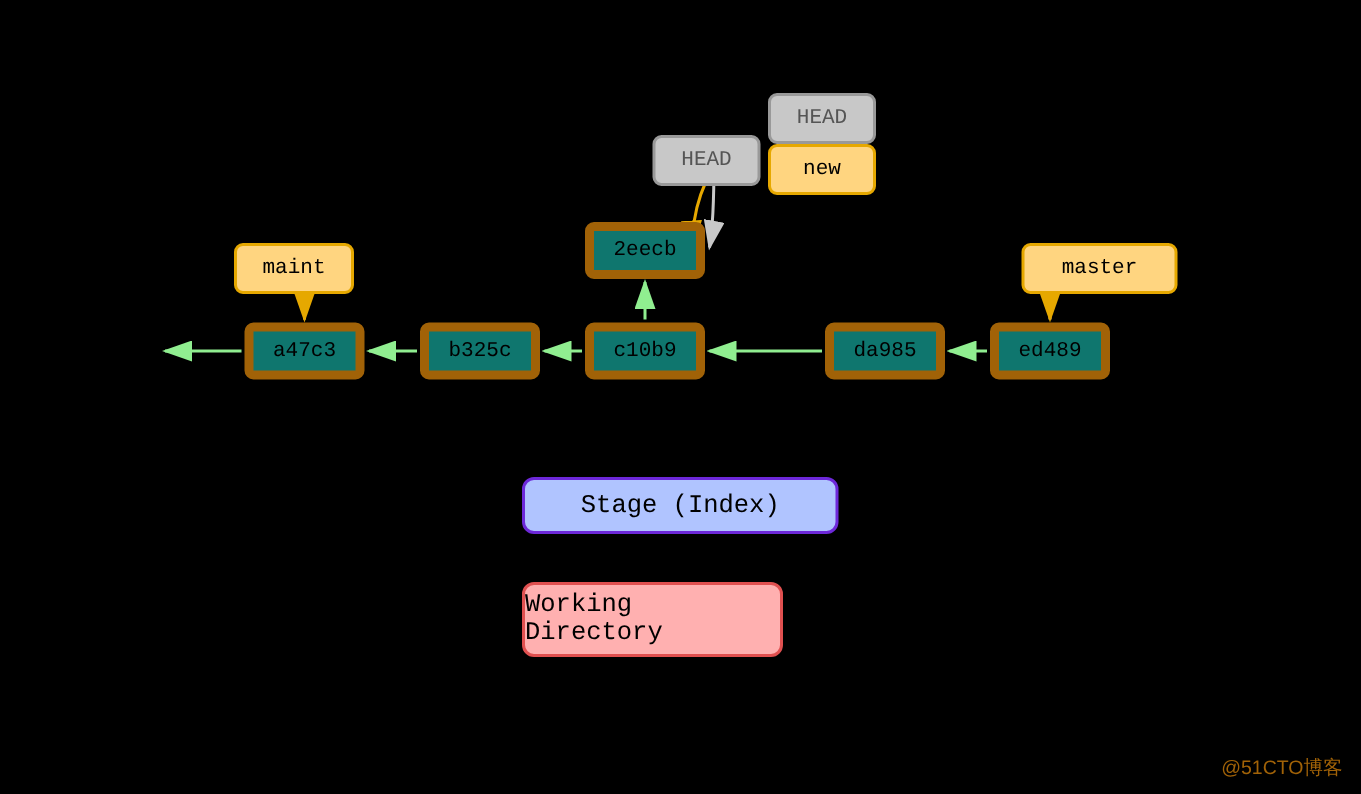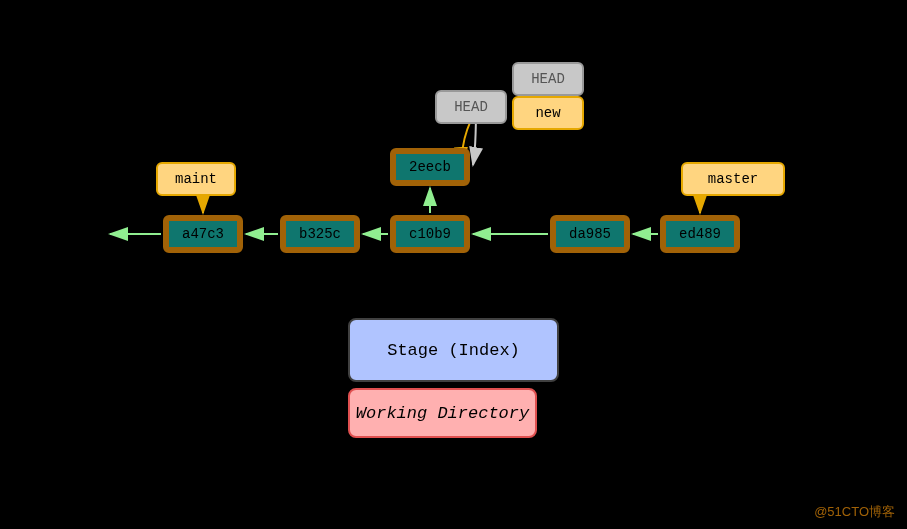--- a/index.html
+++ b/index.html
@@ -153,25 +153,25 @@
   </div>
 
   <div class="box box-gray" style="left:512px; top:62px; width:72px; height:34px; color:#555;">
     <span>HEAD</span>
   </div>
 
   <div class="box box-orange" style="left:512px; top:96px; width:72px; height:34px;">
     <span>new</span>
   </div>
 
-  <div class="label-box" style="left:348px; top:318px; width:211px; height:64px; background:#b0c4ff; border:2px solid #404040;">
+  <div class="label-box" style="left:348px; top:318px; width:211px; height:38px; background:#b0c4ff; border:2px solid #6d28d9;">
     <span>Stage (Index)</span>
   </div>
 
-  <div class="label-box" style="left:348px; top:388px; width:189px; height:50px; background:#ffb0b0; border:2px solid #e05050;font-style:italic;">
+  <div class="label-box" style="left:348px; top:388px; width:174px; height:50px; background:#ffb0b0; border:2px solid #e05050;">
     <span>Working Directory</span>
   </div>
 
   <div class="watermark">
     <span>@51CTO博客</span>
   </div>
 
 </div>
 
 </body></html>

